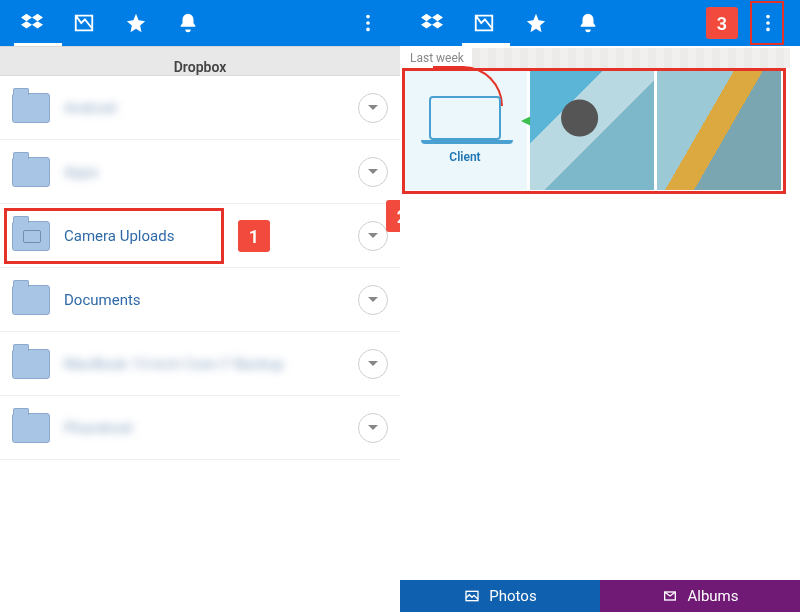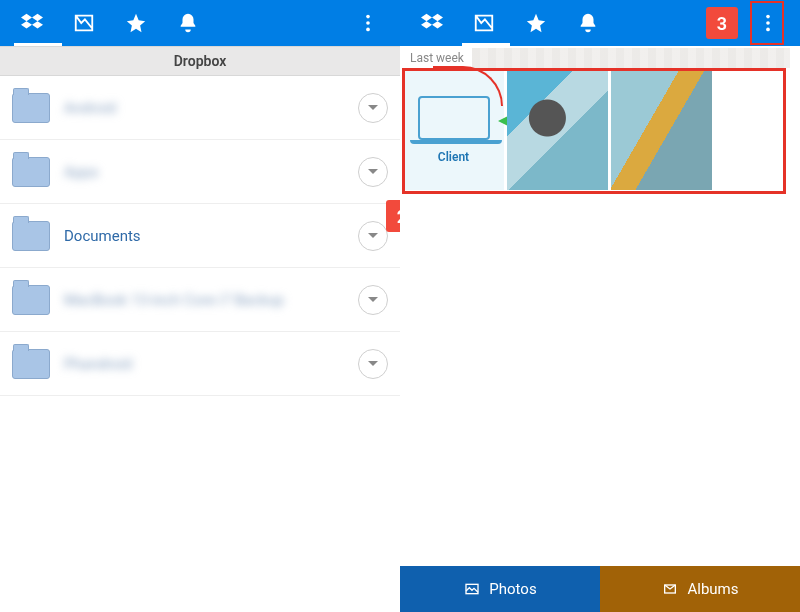--- a/index.html
+++ b/index.html
@@ -34,21 +34,21 @@
   }
   .screen-left .underline { left: 14px; width: 48px; }
   .screen-right .underline { left: 62px; width: 48px; }
 
   
   .section-header {
     height: 30px;
     background: #e9e8e8;
     border-top:1px solid #d8d8d8;
     border-bottom:1px solid #d8d8d8;
-    display:flex; align-items:center; justify-content:center;
+    display:flex; align-items:flex-end; justify-content:center;
     font-weight:600; color:#444; font-size:14px;
   }
   .folder-list { flex:1; overflow:hidden; }
   .folder-row {
     height: 64px;
     display:flex; align-items:center;
     border-bottom:1px solid #eee;
     padding: 0 12px;
     gap: 14px;
     position:relative;
@@ -126,21 +126,21 @@
     background:
       repeating-linear-gradient(90deg,#c9c4bd 0 8px,#d9d4ce 8px 16px);
     opacity:0.35;
   }
   .thumb-row{
     display:flex;
     gap:3px;
     padding:0 3px;
   }
   .thumb{
-    width:101px; height:120px;
+    width:124px; height:120px;
     background:#ddd;
     position:relative;
   }
   .thumb.client{
     background:#ecf7fb;
     display:flex; flex-direction:column;
     align-items:center; justify-content:center;
   }
   .thumb.client .laptop{
     width:72px; height:44px;
@@ -178,31 +178,31 @@
       linear-gradient(135deg, #5ab5d6 0 30%, #b8d9e2 30% 55%, #7cb8c9 55% 100%);
   }
   .thumb.graffiti2{
     background:
       linear-gradient(120deg,#9bc9d5 0 40%, #dba93f 40% 55%, #7aa6b2 55% 100%);
   }
 
   
   .bottom-tabs{
     margin-top:auto;
-    height:46px;
+    height:32px;
     display:flex;
   }
   .bottom-tabs .btab{
     flex:1;
     display:flex; align-items:center; justify-content:center;
     gap:8px;
     color:#fff; font-size:15px;
   }
   .btab.photos{ background:#0f60ae; }
-  .btab.albums{ background:#a16207;justify-content:center; }
+  .btab.albums{ background:#701a75;justify-content:center; }
   .btab svg{ width:18px; height:16px; fill:#fff; stroke:#fff; }
 
   
   .dots-highlight{
     position:absolute;
     top:1px;
     border:2px solid #e53228;
   }
 </style>
 </head>
@@ -263,20 +263,31 @@
         <div class="folder-icon"></div>
         <div class="folder-label blurred">Apps</div>
         <div class="row-overflow">
           <svg viewBox="0 0 12 12">
               <path d="M1 3l5 5 5-5z"></path>
             </svg>
         </div>
         <div class="step-badge" style="right:-18px; top:60px;">2</div>
       </div>
 
+      <div class="folder-row" style="position:relative;">
+        <div class="folder-icon camera"></div>
+        <div class="folder-label">Camera Uploads</div>
+        <div class="row-overflow">
+          <svg viewBox="0 0 12 12">
+              <path d="M1 3l5 5 5-5z"></path>
+            </svg>
+        </div>
+        <div class="redbox" style="left:4px; top:4px; width:220px; height:56px;"></div>
+        <div class="step-badge" style="left:238px; top:16px;">1</div>
+      </div>
 
       <div class="folder-row">
         <div class="folder-icon"></div>
         <div class="folder-label">Documents</div>
         <div class="row-overflow">
           <svg viewBox="0 0 12 12">
               <path d="M1 3l5 5 5-5z"></path>
             </svg>
         </div>
       </div>

